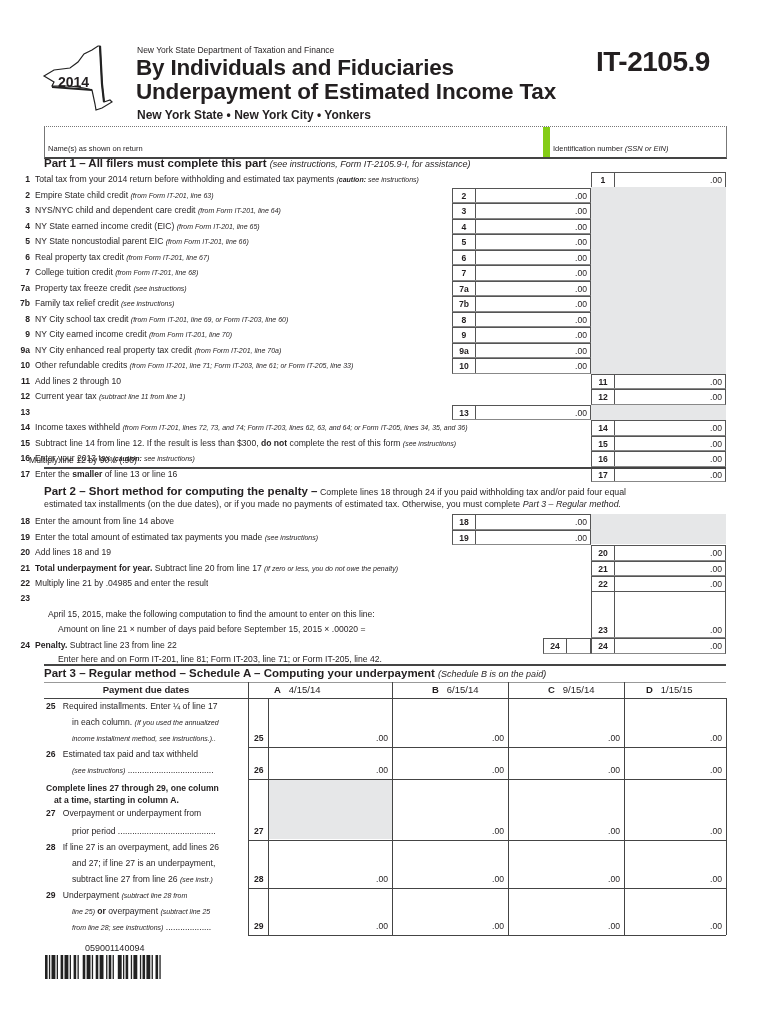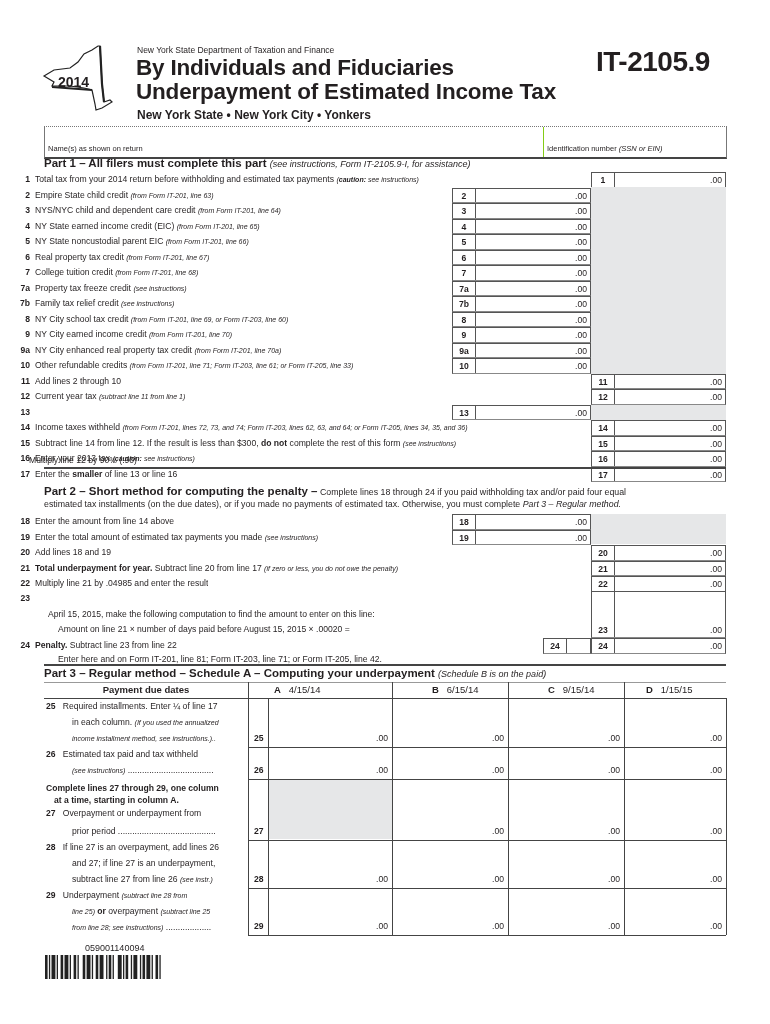--- a/index.html
+++ b/index.html
@@ -8,21 +8,21 @@
   .abs { position:absolute; }
   .dept { left:137px; top:45px; font-size:8.5px; }
   .title { left:136px; top:56px; font-size:22.5px; font-weight:bold; line-height:24px; letter-spacing:-0.2px; }
   .subtitle { left:137px; top:108px; font-size:12px; font-weight:bold; }
   .formno { left:596px; top:46px; font-size:28px; font-weight:bold; letter-spacing:-0.5px; }
   .logo { left:40px; top:44px; width:80px; height:70px; }
   .logo-year { position:absolute; left:18px; top:30px; font-size:14px; font-weight:bold; }
 
   .namebox { left:44px; top:126px; width:681px; height:30px; border:1px solid #777; border-top:1px dotted #777; border-bottom:2px solid #444; }
   .namebox .lbl { position:absolute; left:3px; top:2px; font-size:7.5px;margin-top:15px; }
-  .namebox .idcell { position:absolute; left:498px; top:0; bottom:0; right:0; border-left:1px solid #84cc16; }
+  .namebox .idcell { position:absolute; left:498px; top:0; bottom:0; right:0; border-left:7px solid #84cc16; }
   .namebox .idcell .lbl { left:3px; }
 
   .parthead { font-size:11.5px; font-weight:bold; }
   .parthead i { font-weight:normal; font-size:9px; }
 
   .ln { position:absolute; left:0; height:15.5px; font-size:8.6px; white-space:nowrap; line-height:15.5px; }
   .ln .num { position:absolute; width:30px; text-align:right; font-weight:bold; left:0; }
   .ln .txt { position:absolute; left:35px; overflow:hidden; }
   .ln .txt i { font-size:7px; }
 
@@ -285,21 +285,21 @@
       <span class="bn">22</span>
       <span class="bv">.00</span>
     </div>
     <div class="ln" style="top: 591px; width: 770px;">
       <span class="num">23</span>
     </div>
     <div class="ln" style="top: 606.5px;">
       <span style="position: absolute; left: 48px;">April 15, 2015, make the following computation to find the amount to enter on this line:</span>
     </div>
     <div class="ln" style="top: 622px;">
-      <span style="position: absolute; left: 58px;">Amount on line 21  ×  number of days paid before August 15, 2015  ×  .00020  =</span>
+      <span style="position: absolute; left: 58px;">Amount on line 21  ×  number of days paid before September 15, 2015  ×  .00020  =</span>
     </div>
     <div class="box" style="left: 591px; top: 591px; width: 135px; height: 47px;">
       <span class="bn" style="padding-top: 31px;">23</span>
       <span class="bv" style="top: 31px;">.00</span>
     </div>
     <div class="ln" style="top: 638px; width: 770px;">
       <span class="num">24</span>
       <span class="txt"><b>Penalty.</b> Subtract line 23 from line 22</span>
     </div>
     <div class="box" style="left: 543px; top: 638px; width: 48px;">

